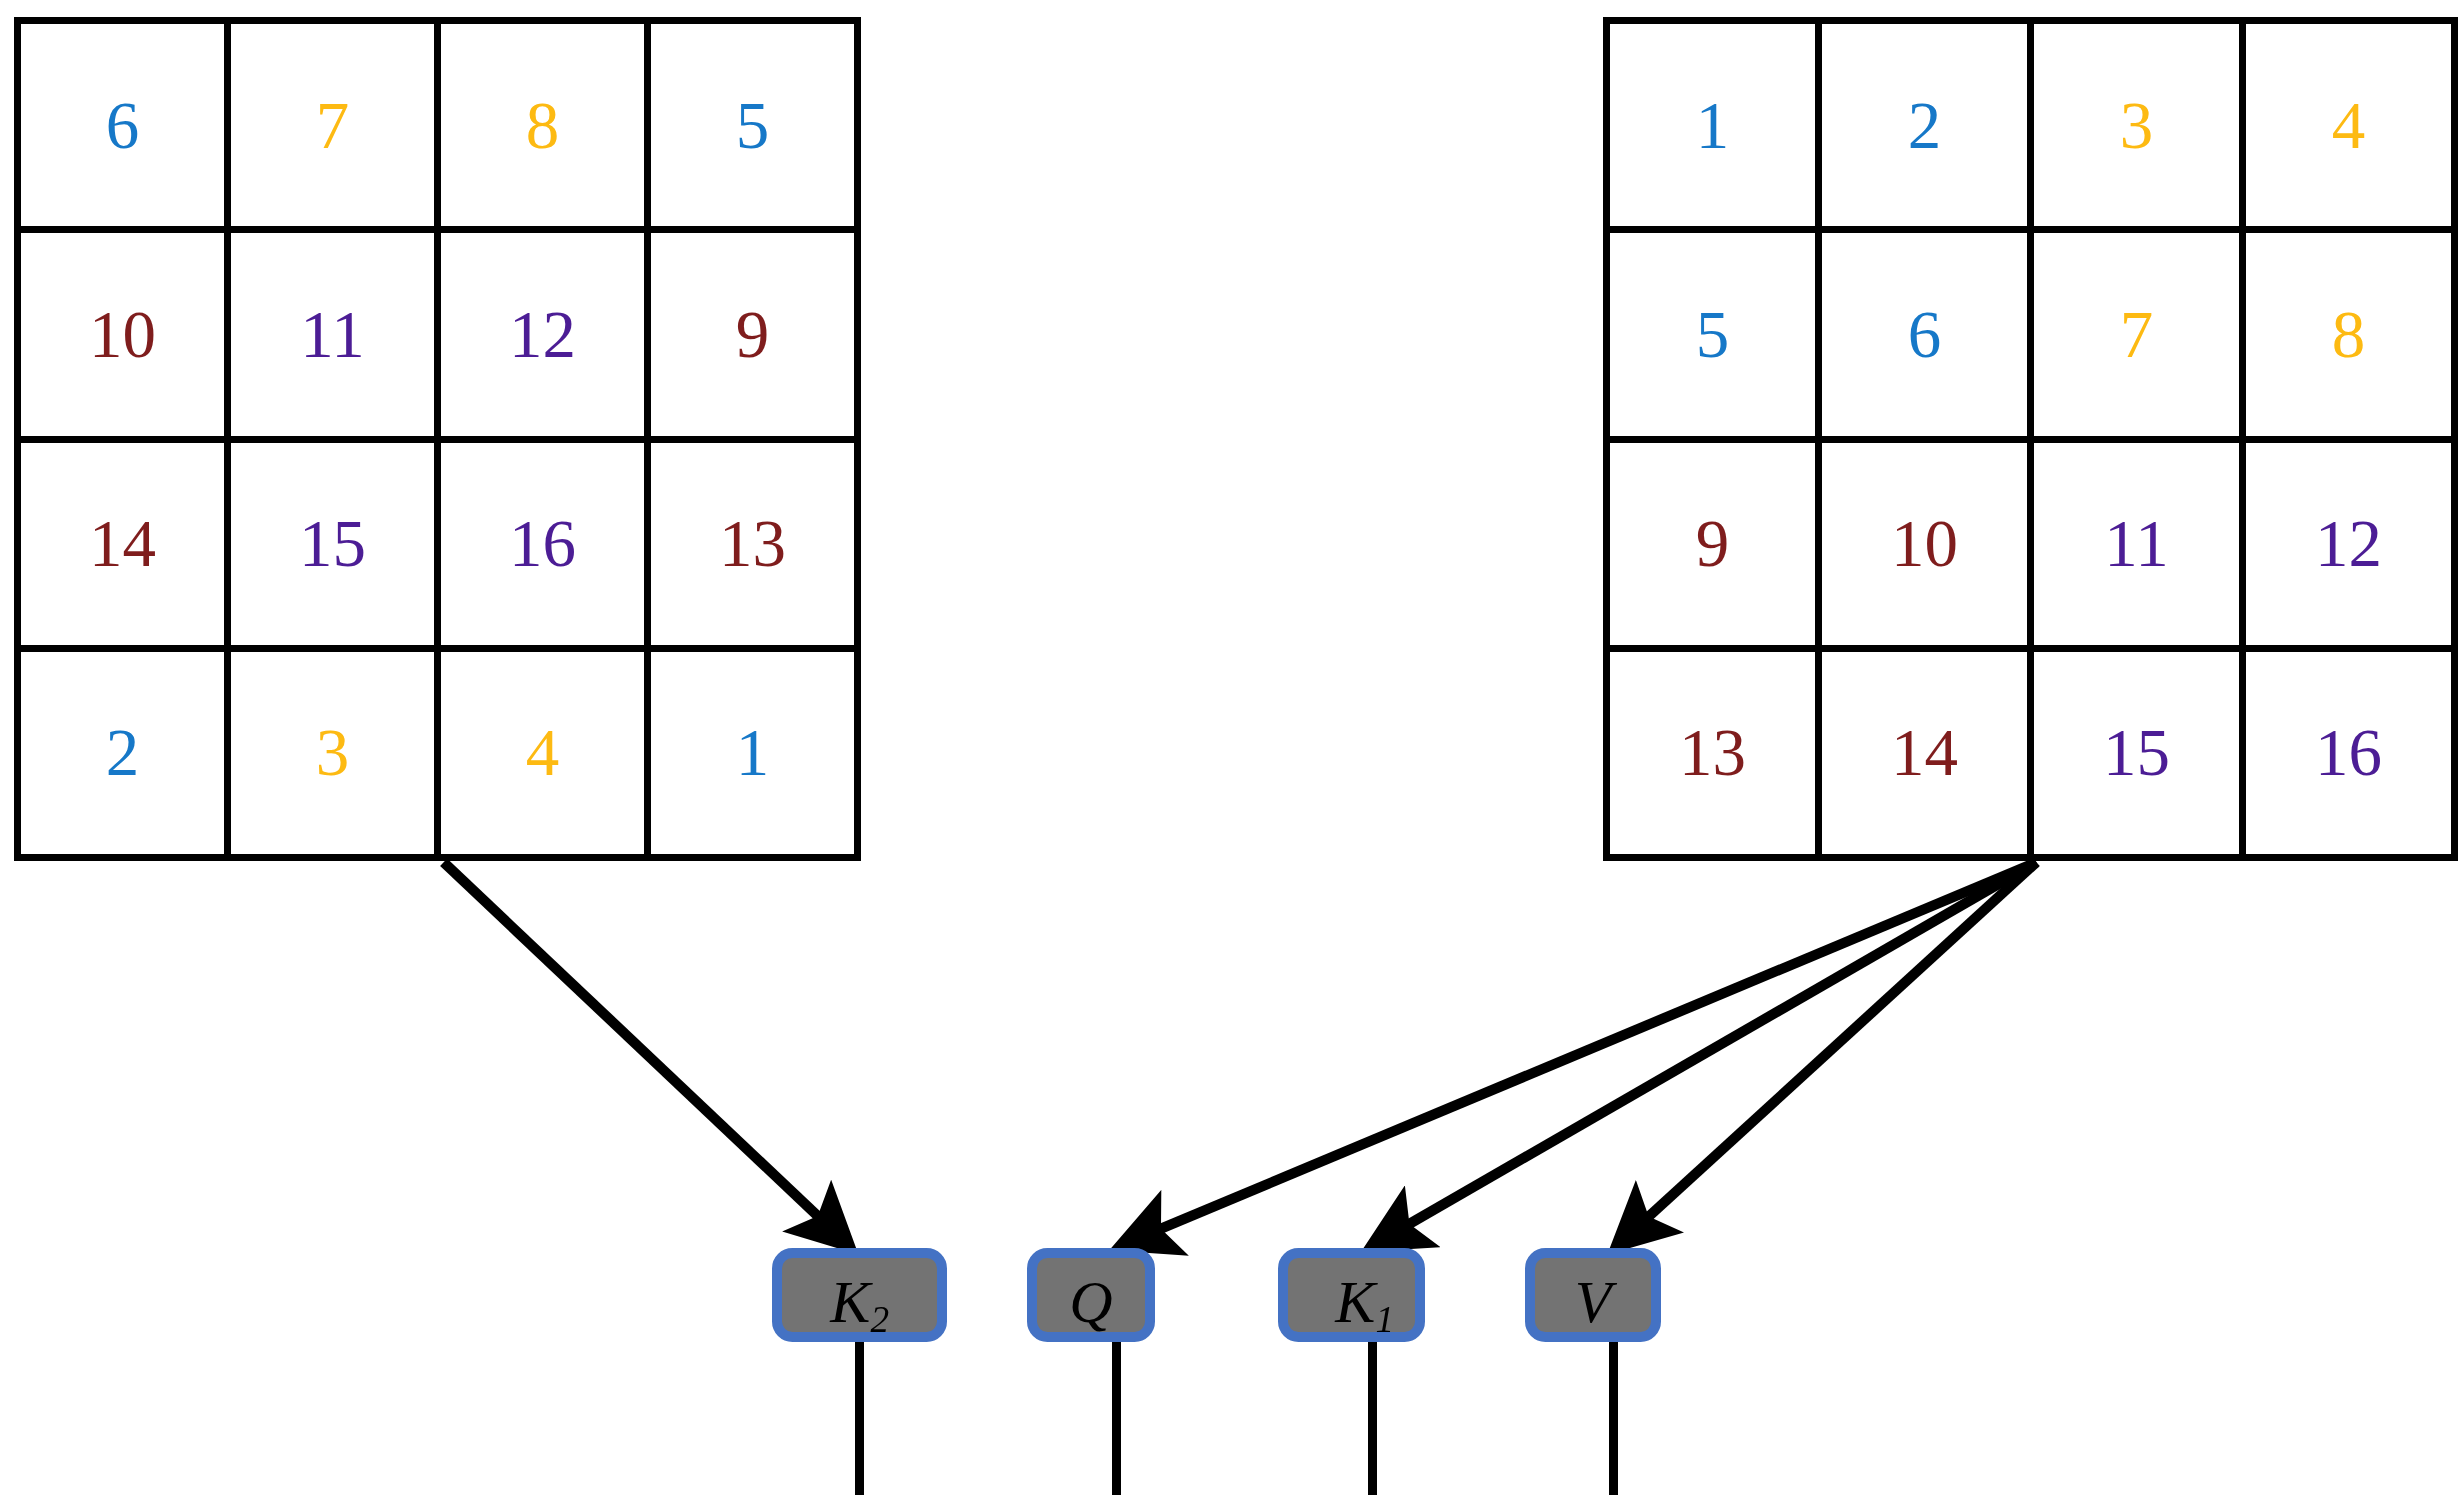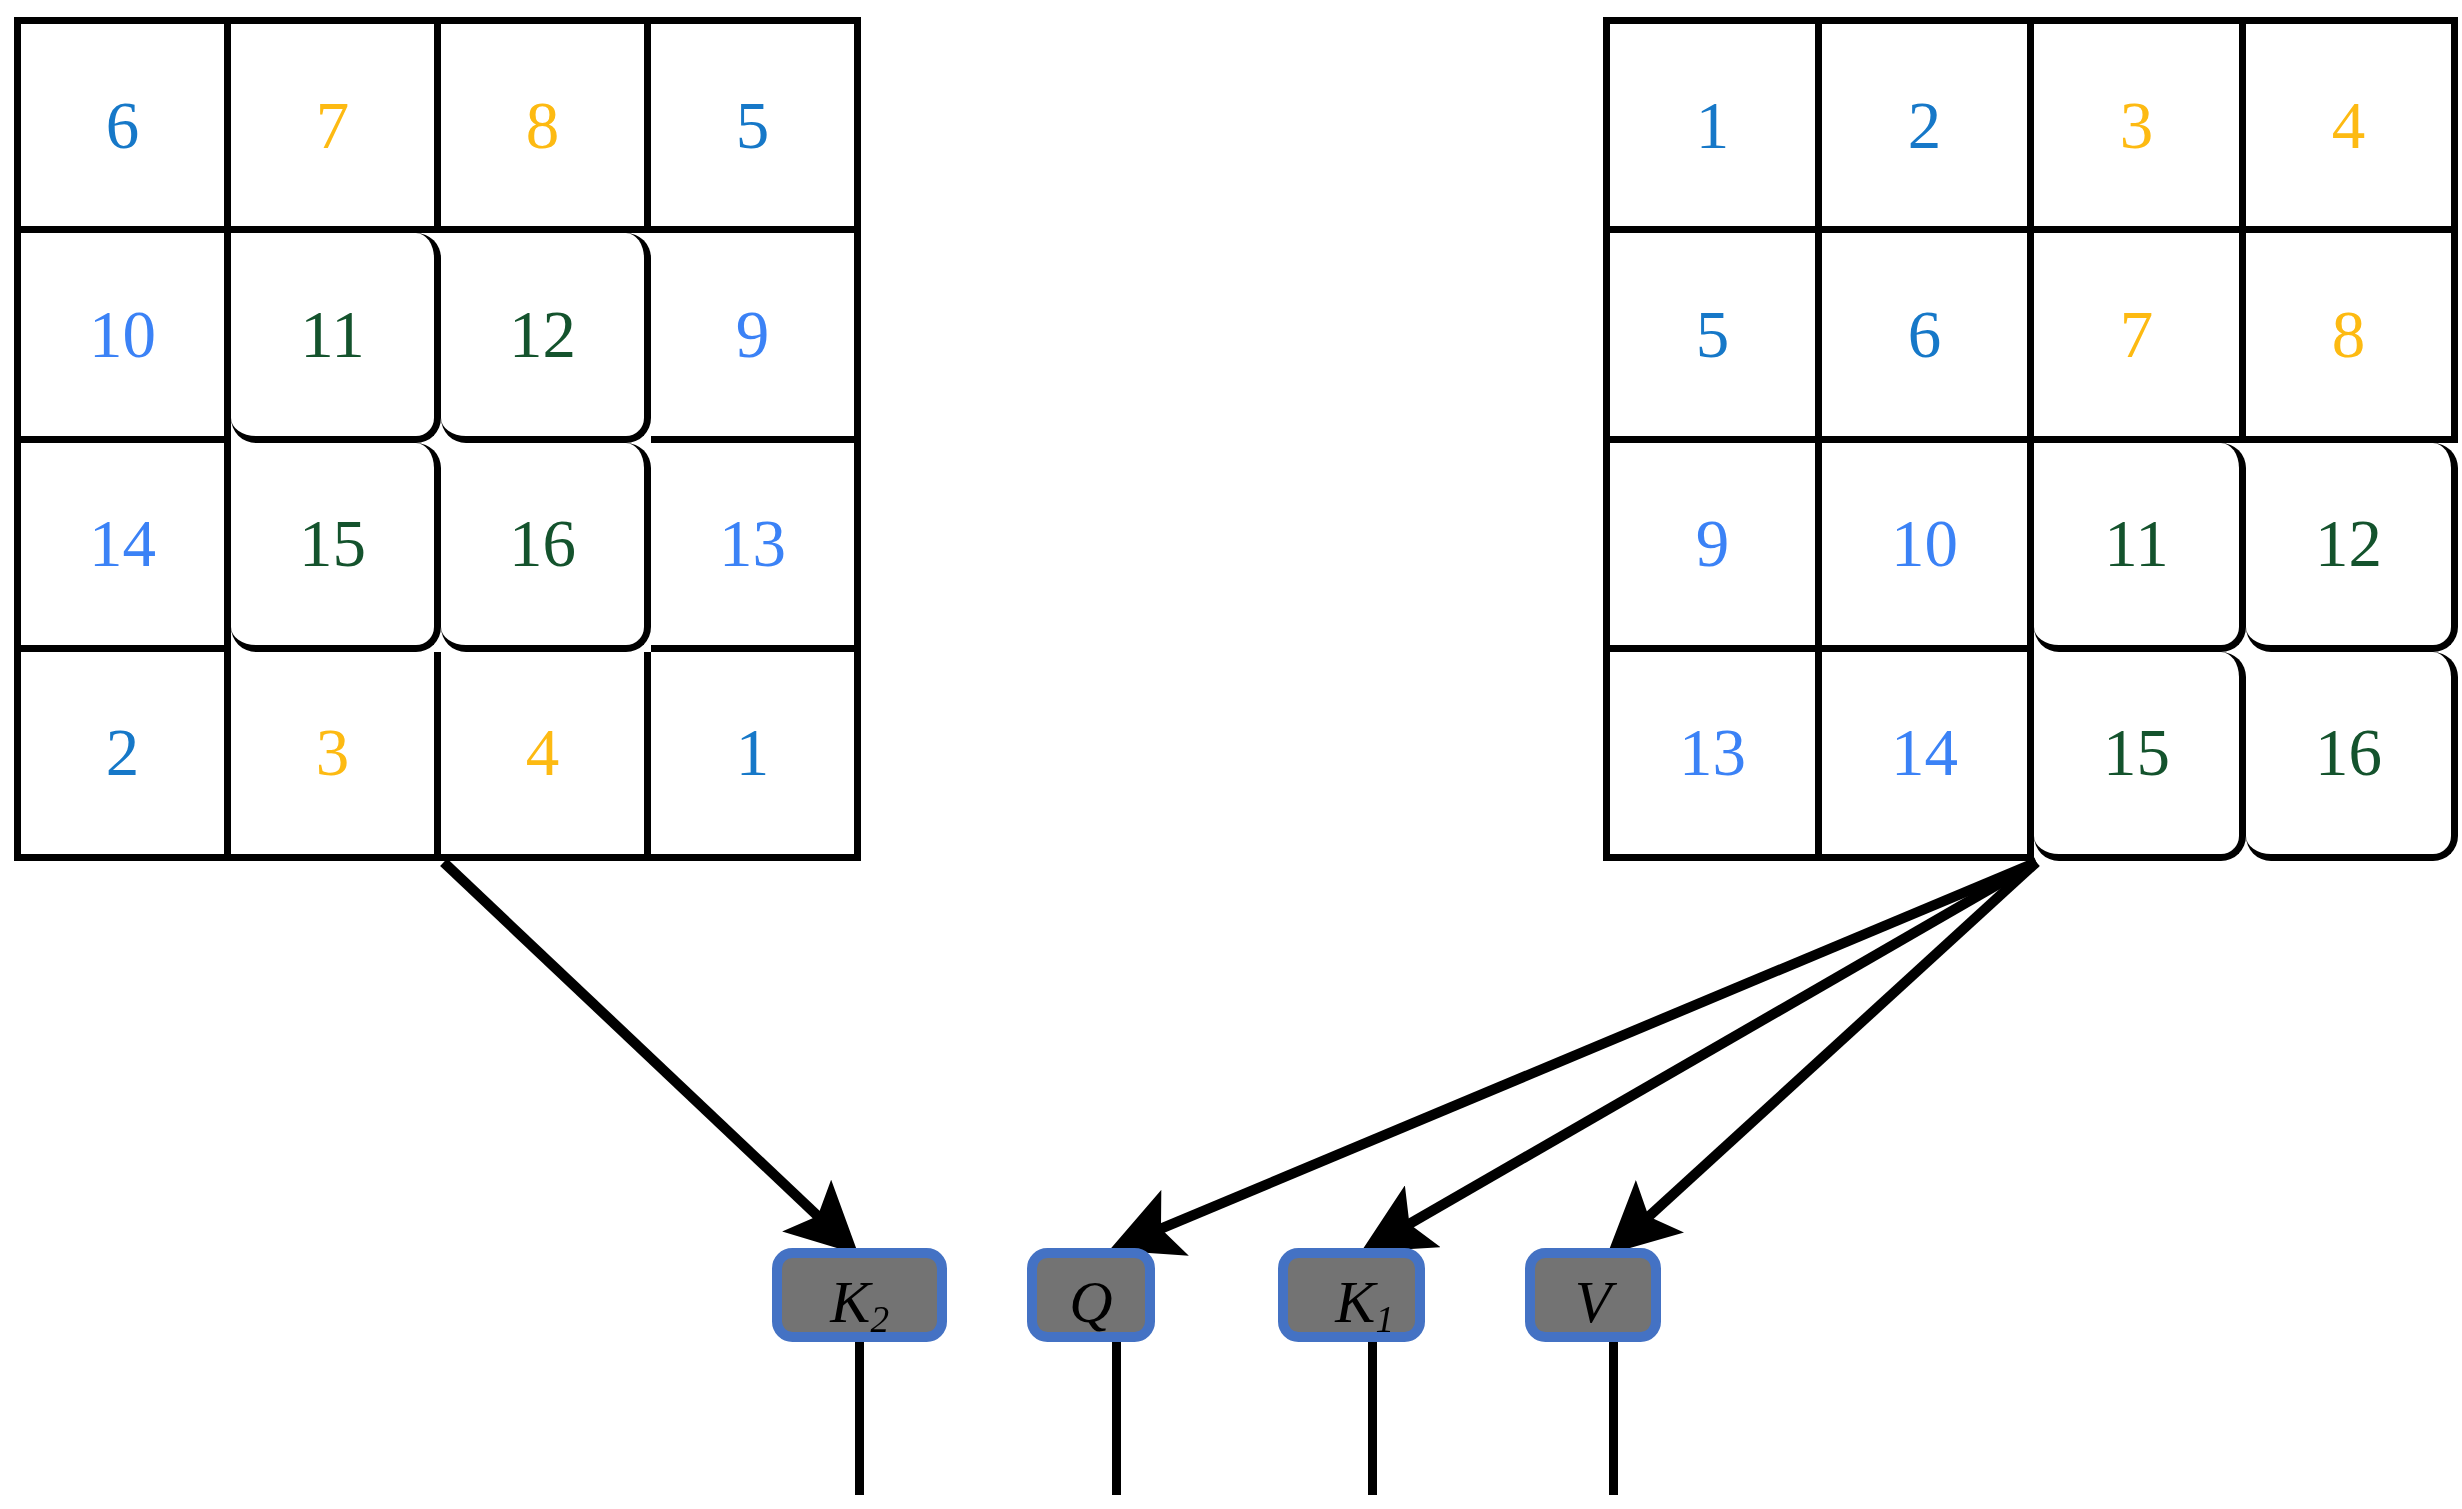--- a/index.html
+++ b/index.html
@@ -36,22 +36,22 @@
     box-sizing: border-box;
     display: flex;
     align-items: center;
     justify-content: center;
     font-size: 67px;
     line-height: 1;
     user-select: none;
   }
   .c-blue   { color: #1678C8; }
   .c-yellow { color: #FDBA12; }
-  .c-green  { color: #3b82f6; }
-  .c-red    { color: #14532d; border-radius: 25px; }
+  .c-green  { color: #7f1d1d; }
+  .c-red    { color: #4c1d95; }
 
   
   #wires {
     position: absolute;
     left: 0; top: 0;
     width: 2462px; height: 1509px;
     pointer-events: none;
   }
 
   

